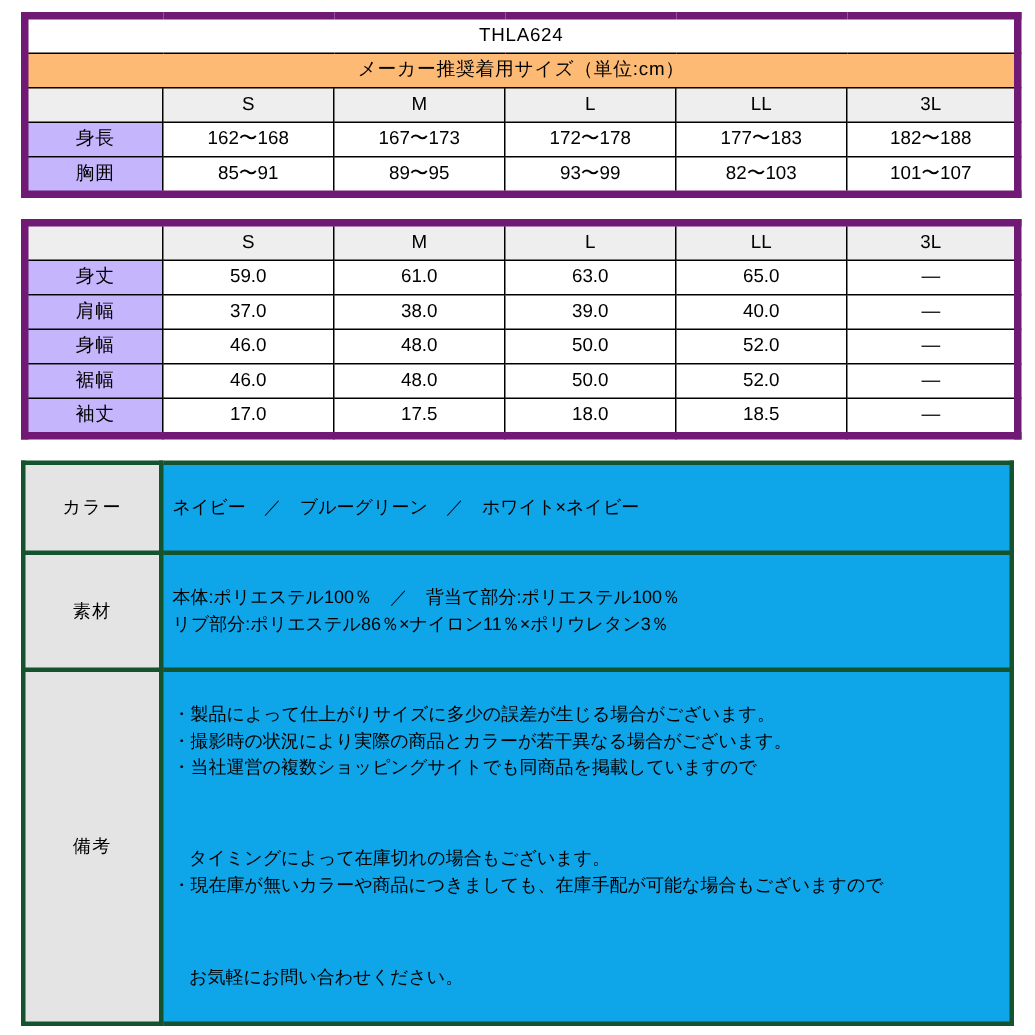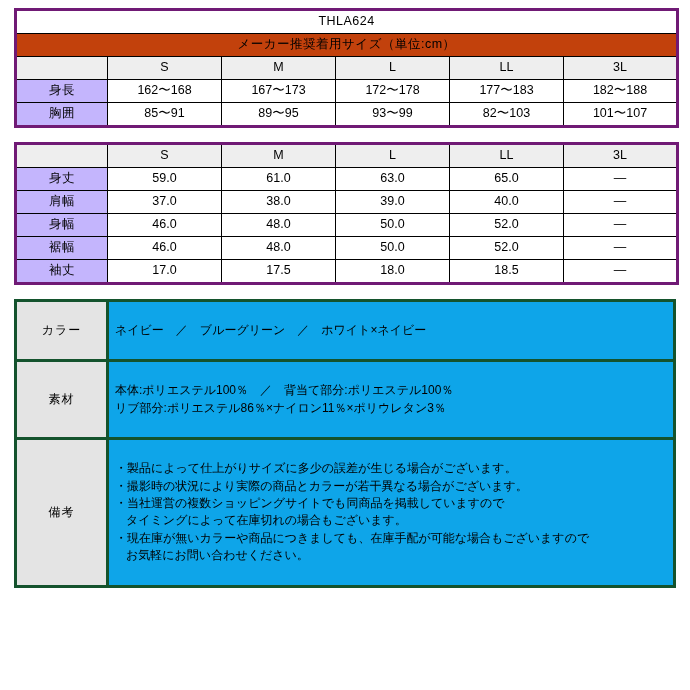--- a/index.html
+++ b/index.html
@@ -19,34 +19,34 @@
     width: 690px;
     height: 690px;
     box-sizing: border-box;
     padding: 8px 14px;
   }
 
   table.spec {
     border-collapse: collapse;
     width: 662px;
     table-layout: fixed;
-    border: 3px solid #701a75;
+    border: 5px solid #701a75;
   }
   table.spec td, table.spec th {
     border: 1px solid #000;
     font-weight: normal;
     font-size: 12.5px;
     line-height: 1.25;
     padding: 2px 3px;
     text-align: center;
     vertical-align: middle;
     height: 18px;
   }
   .title-row td {
-    background: #c2410c;
+    background: #fdba74;
     font-size: 13px;
     letter-spacing: 0.5px;
   }
   .model-row td {
     background: #ffffff;
     font-size: 14px;
     font-weight: bold;
     letter-spacing: 0.5px;
   }
   .hdr td {
@@ -89,20 +89,21 @@
   }
   table.info td.body {
     background: #0ea5e9;
     text-align: left;
   }
   .note-line {
     white-space: nowrap;
   }
   .indent {
     padding-left: 11px;
+    margin-top: 44px;
   }
 </style>
 </head>
 <body>
 
 <div class="page">
 
   <table class="spec">
     <colgroup>
       <col style="width:92px">

